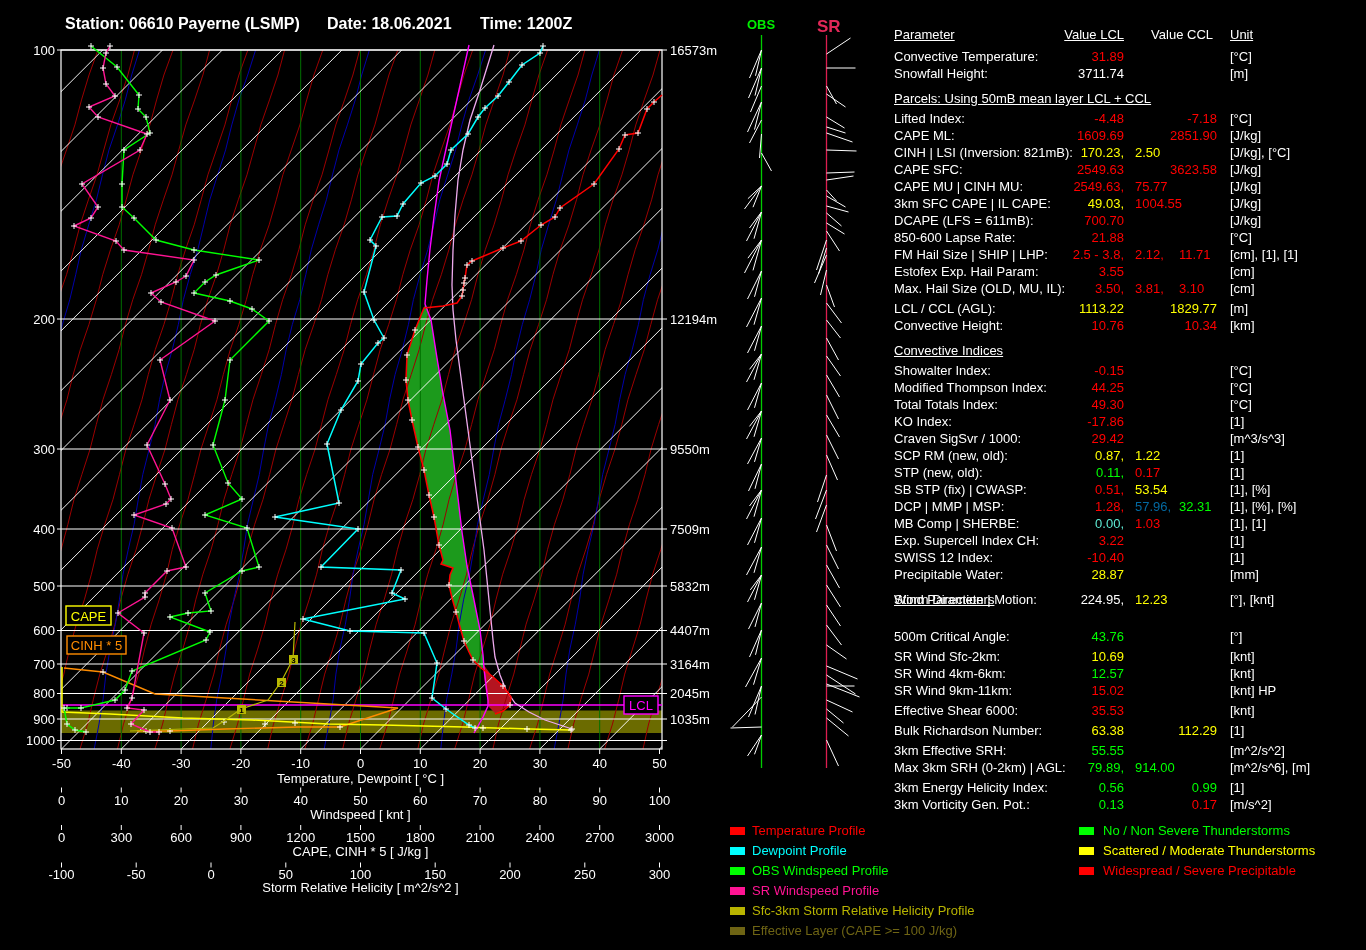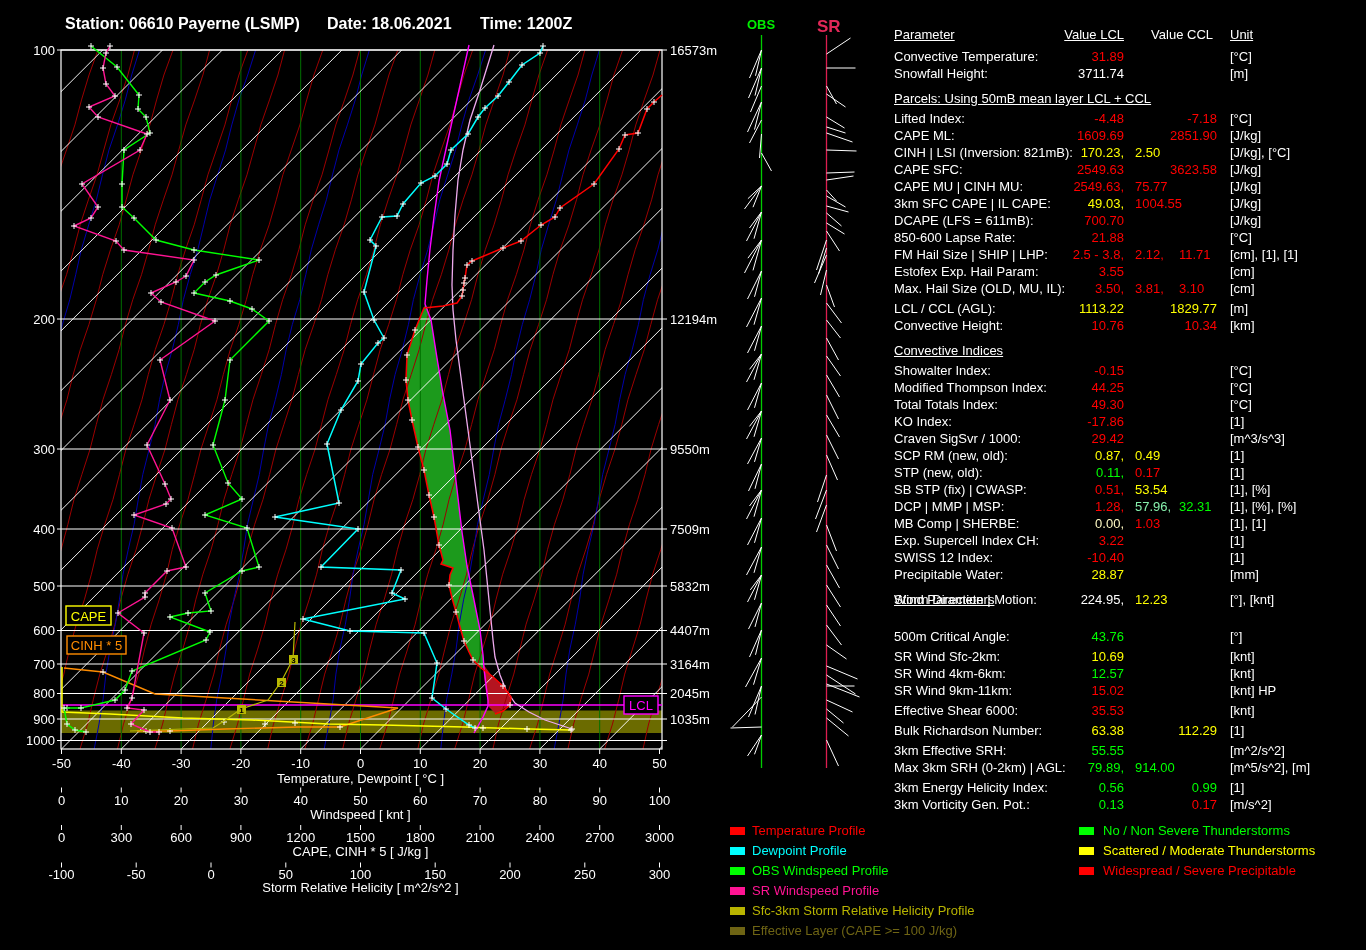--- a/index.html
+++ b/index.html
@@ -291,38 +291,38 @@
 <div class="tr" style="top:264px"><span class="lbl">Estofex Exp. Hail Param:</span><span class="v1" style="color:#ff0000">3.55</span><span class="unit">[cm]</span></div>
 <div class="tr" style="top:281px"><span class="lbl">Max. Hail Size (OLD, MU, IL):</span><span class="v1" style="color:#ff0000">3.50,</span><span class="vb" style="color:#ff0000">3.81,</span><span class="vc" style="color:#ff0000">3.10</span><span class="unit">[cm]</span></div>
 <div class="tr" style="top:301px"><span class="lbl">LCL / CCL (AGL):</span><span class="v1" style="color:#ffff00">1113.22</span><span class="v2" style="color:#ffff00">1829.77</span><span class="unit">[m]</span></div>
 <div class="tr" style="top:318px"><span class="lbl">Convective Height:</span><span class="v1" style="color:#ff0000">10.76</span><span class="v2" style="color:#ff0000">10.34</span><span class="unit">[km]</span></div>
 <div class="tr" style="top:343px"><span class="lbl u">Convective Indices</span></div>
 <div class="tr" style="top:363px"><span class="lbl">Showalter Index:</span><span class="v1" style="color:#ff0000">-0.15</span><span class="unit">[°C]</span></div>
 <div class="tr" style="top:380px"><span class="lbl">Modified Thompson Index:</span><span class="v1" style="color:#ff0000">44.25</span><span class="unit">[°C]</span></div>
 <div class="tr" style="top:397px"><span class="lbl">Total Totals Index:</span><span class="v1" style="color:#ff0000">49.30</span><span class="unit">[°C]</span></div>
 <div class="tr" style="top:414px"><span class="lbl">KO Index:</span><span class="v1" style="color:#ff0000">-17.86</span><span class="unit">[1]</span></div>
 <div class="tr" style="top:431px"><span class="lbl">Craven SigSvr / 1000:</span><span class="v1" style="color:#ff0000">29.42</span><span class="unit">[m^3/s^3]</span></div>
-<div class="tr" style="top:448px"><span class="lbl">SCP RM (new, old):</span><span class="v1" style="color:#ffff00">0.87,</span><span class="vb" style="color:#ffff00">0.49</span><span class="unit">[1]</span></div>
+<div class="tr" style="top:448px"><span class="lbl">SCP RM (new, old):</span><span class="v1" style="color:#ffff00">0.87,</span><span class="vb" style="color:#ffff00">1.22</span><span class="unit">[1]</span></div>
 <div class="tr" style="top:465px"><span class="lbl">STP (new, old):</span><span class="v1" style="color:#00ff00">0.11,</span><span class="vb" style="color:#ff0000">0.17</span><span class="unit">[1]</span></div>
 <div class="tr" style="top:482px"><span class="lbl">SB STP (fix) | CWASP:</span><span class="v1" style="color:#ff0000">0.51,</span><span class="vb" style="color:#ffff00">53.54</span><span class="unit">[1], [%]</span></div>
-<div class="tr" style="top:499px"><span class="lbl">DCP | MMP | MSP:</span><span class="v1" style="color:#ff0000">1.28,</span><span class="vb" style="color:#86efac">57.96,</span><span class="vc" style="color:#00ff00">32.31</span><span class="unit">[1], [%], [%]</span></div>
-<div class="tr" style="top:516px"><span class="lbl">MB Comp | SHERBE:</span><span class="v1" style="color:#fef9c3">0.00,</span><span class="vb" style="color:#ff0000">1.03</span><span class="unit">[1], [1]</span></div>
+<div class="tr" style="top:499px"><span class="lbl">DCP | MMP | MSP:</span><span class="v1" style="color:#ff0000">1.28,</span><span class="vb" style="color:#0369a1">57.96,</span><span class="vc" style="color:#00ff00">32.31</span><span class="unit">[1], [%], [%]</span></div>
+<div class="tr" style="top:516px"><span class="lbl">MB Comp | SHERBE:</span><span class="v1" style="color:#5eead4">0.00,</span><span class="vb" style="color:#ff0000">1.03</span><span class="unit">[1], [1]</span></div>
 <div class="tr" style="top:533px"><span class="lbl">Exp. Supercell Index CH:</span><span class="v1" style="color:#ff0000">3.22</span><span class="unit">[1]</span></div>
 <div class="tr" style="top:550px"><span class="lbl">SWISS 12 Index:</span><span class="v1" style="color:#ff0000">-10.40</span><span class="unit">[1]</span></div>
 <div class="tr" style="top:567px"><span class="lbl">Precipitable Water:</span><span class="v1" style="color:#ffff00">28.87</span><span class="unit">[mm]</span></div>
 <div class="tr" style="top:592px"><span class="lbl u">Wind Parameters</span></div>
 <div class="tr" style="top:592px"><span class="lbl">Storm Direction | Motion:</span><span class="v1" style="color:#ffffff">224.95,</span><span class="vb" style="color:#ffff00">12.23</span><span class="unit">[°], [knt]</span></div>
 <div class="tr" style="top:629px"><span class="lbl">500m Critical Angle:</span><span class="v1" style="color:#00ff00">43.76</span><span class="unit">[°]</span></div>
 <div class="tr" style="top:649px"><span class="lbl">SR Wind Sfc-2km:</span><span class="v1" style="color:#ffff00">10.69</span><span class="unit">[knt]</span></div>
 <div class="tr" style="top:666px"><span class="lbl">SR Wind 4km-6km:</span><span class="v1" style="color:#00ff00">12.57</span><span class="unit">[knt]</span></div>
 <div class="tr" style="top:683px"><span class="lbl">SR Wind 9km-11km:</span><span class="v1" style="color:#ff0000">15.02</span><span class="unit">[knt] HP</span></div>
 <div class="tr" style="top:703px"><span class="lbl">Effective Shear 6000:</span><span class="v1" style="color:#ff0000">35.53</span><span class="unit">[knt]</span></div>
 <div class="tr" style="top:723px"><span class="lbl">Bulk Richardson Number:</span><span class="v1" style="color:#ffff00">63.38</span><span class="v2" style="color:#ffff00">112.29</span><span class="unit">[1]</span></div>
 <div class="tr" style="top:743px"><span class="lbl">3km Effective SRH:</span><span class="v1" style="color:#00ff00">55.55</span><span class="unit">[m^2/s^2]</span></div>
-<div class="tr" style="top:760px"><span class="lbl">Max 3km SRH (0-2km) | AGL:</span><span class="v1" style="color:#00ff00">79.89,</span><span class="vb" style="color:#00ff00">914.00</span><span class="unit">[m^5/s^2], [m]</span></div>
+<div class="tr" style="top:760px"><span class="lbl">Max 3km SRH (0-2km) | AGL:</span><span class="v1" style="color:#00ff00">79.89,</span><span class="vb" style="color:#00ff00">914.00</span><span class="unit">[m^2/s^6], [m]</span></div>
 <div class="tr" style="top:780px"><span class="lbl">3km Energy Helicity Index:</span><span class="v1" style="color:#00ff00">0.56</span><span class="v2" style="color:#00ff00">0.99</span><span class="unit">[1]</span></div>
 <div class="tr" style="top:797px"><span class="lbl">3km Vorticity Gen. Pot.:</span><span class="v1" style="color:#00ff00">0.13</span><span class="v2" style="color:#ff0000">0.17</span><span class="unit">[m/s^2]</span></div>
 </div>
 <div class="sw" style="left:730px;top:827px;background:#ff0000"></div>
 <div class="lt" style="left:752px;top:823px;color:#ff0000">Temperature Profile</div>
 <div class="sw" style="left:730px;top:847px;background:#00ffff"></div>
 <div class="lt" style="left:752px;top:843px;color:#00ffff">Dewpoint Profile</div>
 <div class="sw" style="left:730px;top:867px;background:#00ff00"></div>
 <div class="lt" style="left:752px;top:863px;color:#00ff00">OBS Windspeed Profile</div>
 <div class="sw" style="left:730px;top:887px;background:#ff1493"></div>

